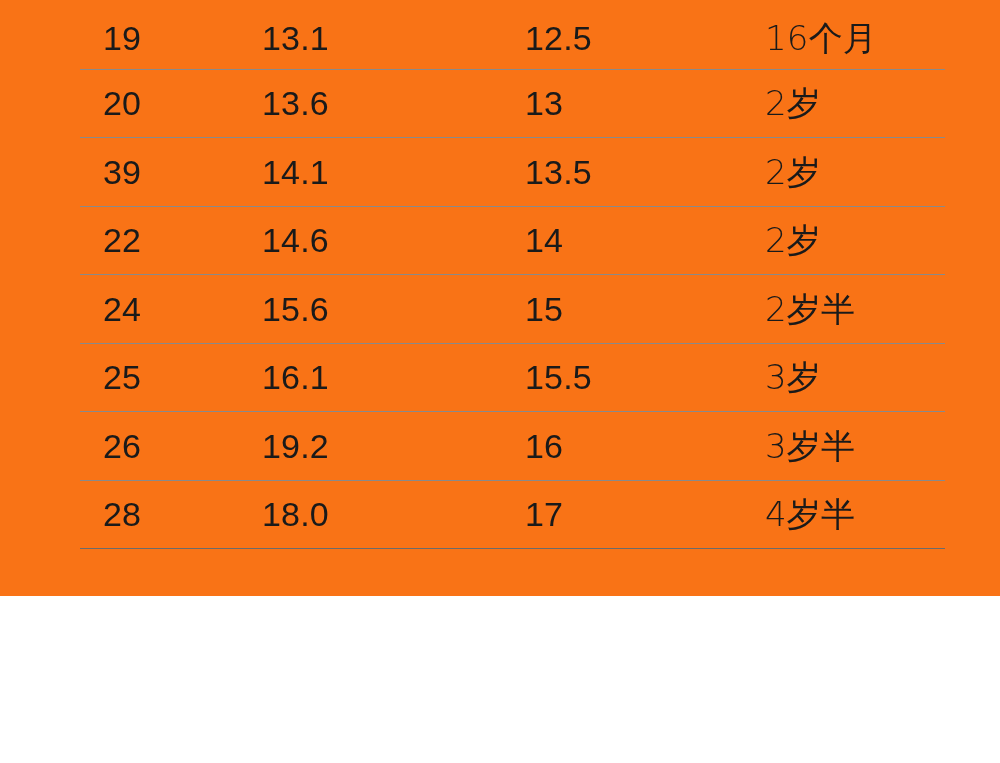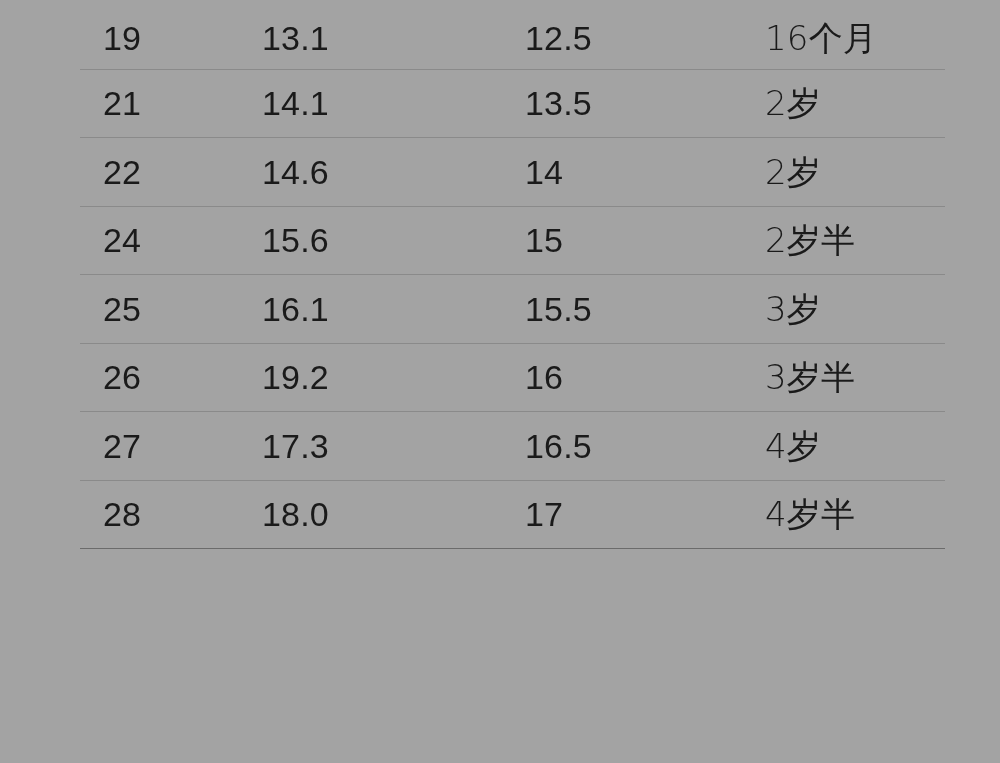--- a/index.html
+++ b/index.html
@@ -13,22 +13,22 @@
     width: 1000px;
     height: 763px;
     overflow: hidden;
     font-family: "Liberation Sans", "DejaVu Sans", sans-serif;
     -webkit-font-smoothing: antialiased;
   }
 
   #page {
     position: relative;
     width: 1000px;
-    height: 763px;
-    background: #a3a3a3;
+    height: 596px;
+    background: #f97316;
   }
 
   
   #size-table {
     position: absolute;
     left: 80px;
     top: 0;
     width: 865px;
     border-collapse: collapse;
     table-layout: fixed;
@@ -82,23 +82,29 @@
   <table id="size-table">
     <tbody>
 
       <tr class="row-clipped">
         <td class="col-index">19</td>
         <td class="col-len">13.1</td>
         <td class="col-inner">12.5</td>
         <td class="col-age cn">16个月</td>
       </tr>
 
+      <tr>
+        <td class="col-index">20</td>
+        <td class="col-len">13.6</td>
+        <td class="col-inner">13</td>
+        <td class="col-age cn">2岁</td>
+      </tr>
 
       <tr>
-        <td class="col-index">21</td>
+        <td class="col-index">39</td>
         <td class="col-len">14.1</td>
         <td class="col-inner">13.5</td>
         <td class="col-age cn">2岁</td>
       </tr>
 
       <tr>
         <td class="col-index">22</td>
         <td class="col-len">14.6</td>
         <td class="col-inner">14</td>
         <td class="col-age cn">2岁</td>
@@ -119,26 +125,20 @@
         <td class="col-age cn">3岁</td>
       </tr>
 
       <tr>
         <td class="col-index">26</td>
         <td class="col-len">19.2</td>
         <td class="col-inner">16</td>
         <td class="col-age cn">3岁半</td>
       </tr>
 
-      <tr>
-        <td class="col-index">27</td>
-        <td class="col-len">17.3</td>
-        <td class="col-inner">16.5</td>
-        <td class="col-age cn">4岁</td>
-      </tr>
 
       <tr class="row-last">
         <td class="col-index">28</td>
         <td class="col-len">18.0</td>
         <td class="col-inner">17</td>
         <td class="col-age cn">4岁半</td>
       </tr>
 
     </tbody>
   </table>

